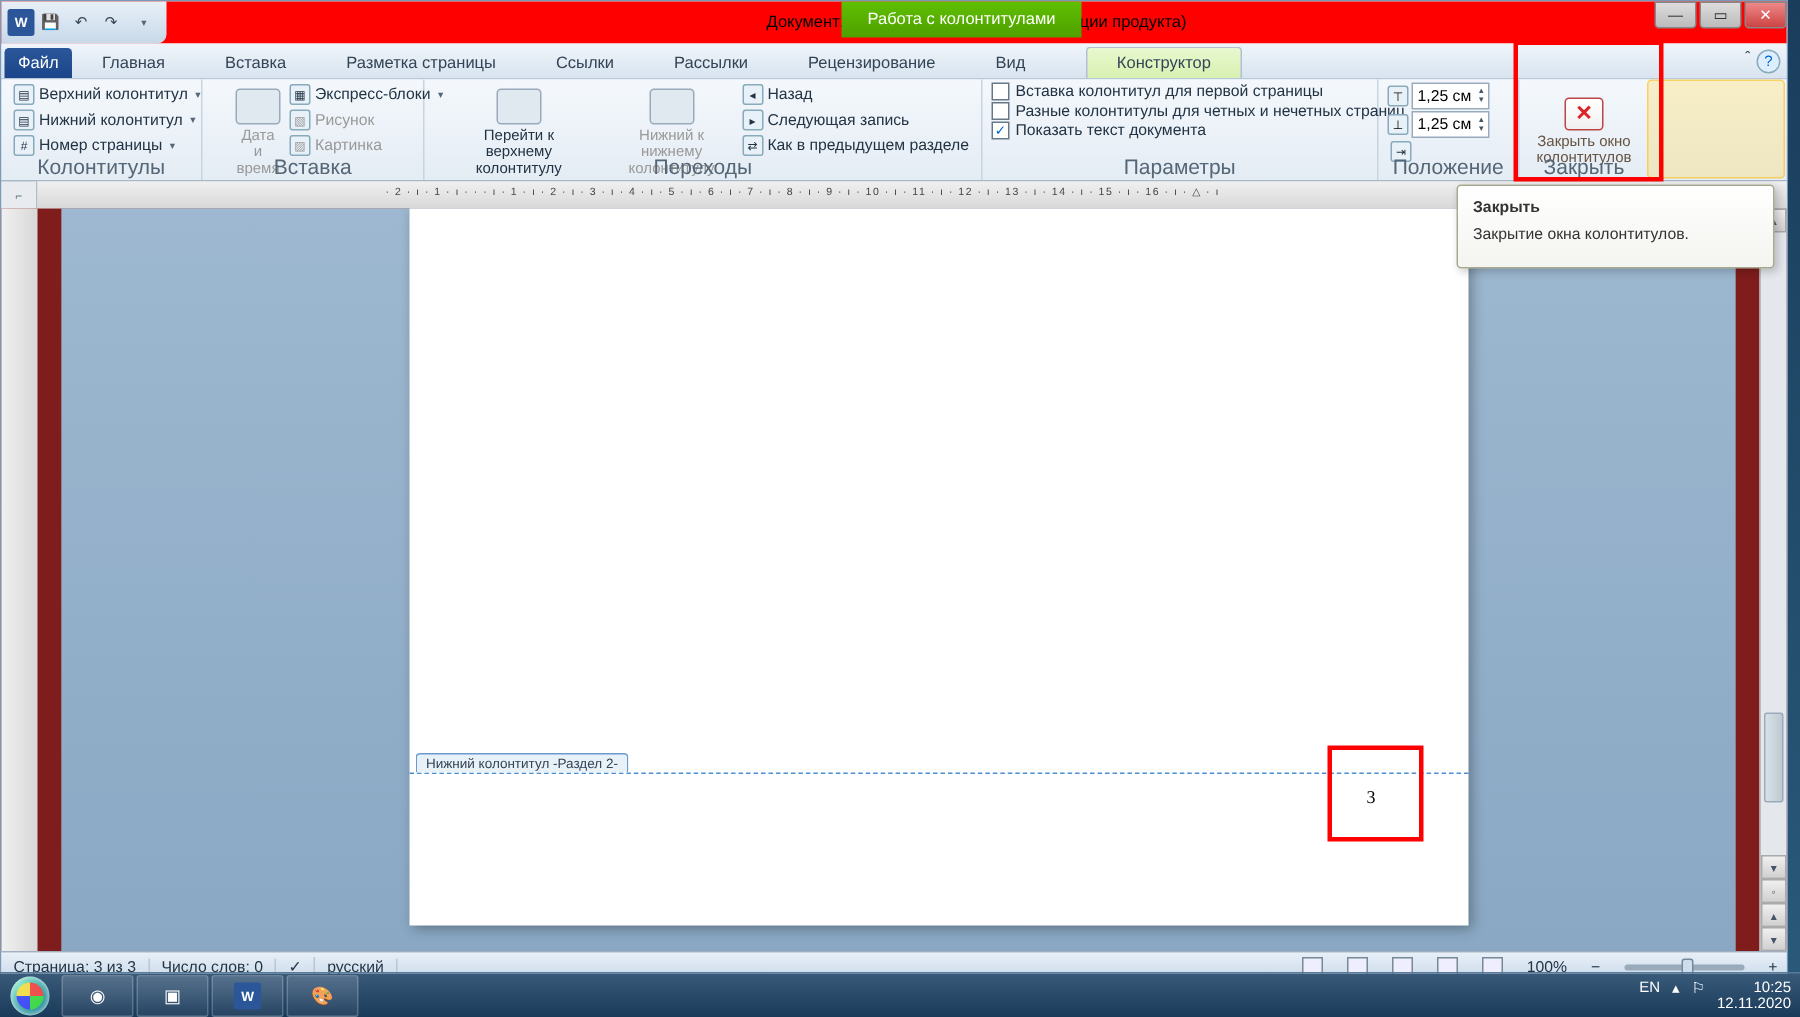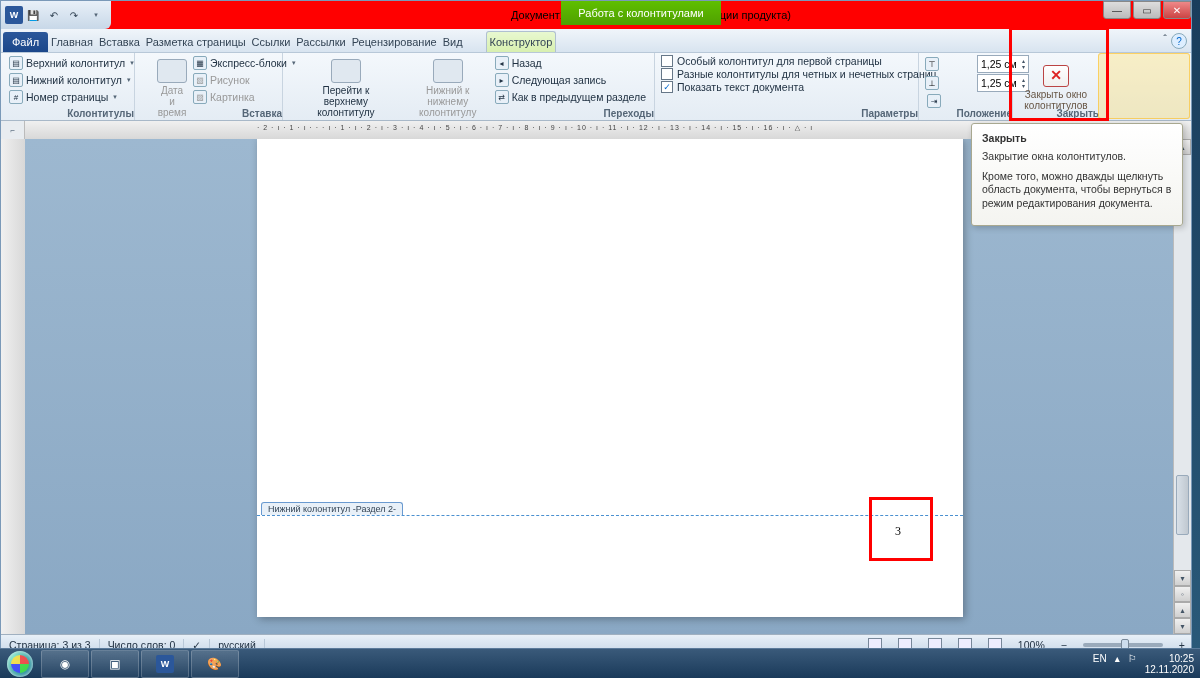--- a/index.html
+++ b/index.html
@@ -10,53 +10,53 @@
 .qat-btn { width: 18px; height: 18px; display: flex; align-items: center; justify-content: center; font-size: 10px; color: #345; }
 .word-icon { width: 18px; height: 18px; background: #2b579a; color: #fff; font-size: 9px; font-weight: bold; display: flex; align-items: center; justify-content: center; border-radius: 2px; }
 .title-text { flex: 1; text-align: center; font-size: 11px; color: #000; }
 .contextual-title { position: absolute; left: 560px; top: 0; width: 160px; height: 24px; background: linear-gradient(#5fbf00,#4fa000); color: #fff; font-size: 11px; display: flex; align-items: center; justify-content: center; }
 .window-controls { position: absolute; right: 0; top: 0; display: flex; height: 20px; }
 .win-btn { width: 28px; height: 18px; display: flex; align-items: center; justify-content: center; font-size: 10px; color: #333; background: linear-gradient(#ddd,#bbb); border: 1px solid #888; margin-left: 2px; border-radius: 0 0 3px 3px; }
 .win-btn.close { background: linear-gradient(#e88,#c44); color: #fff; }
 
 .tabs-row { height: 24px; background: linear-gradient(#f0f5fa,#d8e4f0); display: flex; align-items: flex-end; border-bottom: 1px solid #b8c8d8; position: relative; }
 .file-tab { background: linear-gradient(#2b579a,#1b478a); color: #fff; padding: 4px 9px; font-size: 11px; border-radius: 3px 3px 0 0; margin-left: 2px; }
-.tab { padding: 4px 3px; font-size: 11px; color: #345; cursor: pointer; }
+.tab { padding: 4px 20px; font-size: 11px; color: #345; cursor: pointer; }
 .tab.active { background: #f4f8fc; border: 1px solid #b0c0d0; border-bottom: none; border-radius: 3px 3px 0 0; }
 .tab.contextual { background: linear-gradient(#e8f8d0,#d8f0b0); }
 .help-controls { position: absolute; right: 4px; top: 4px; display: flex; gap: 4px; font-size: 11px; color: #345; }
 .help-btn { width: 16px; height: 16px; border: 1px solid #8ab; border-radius: 8px; display: flex; align-items: center; justify-content: center; font-size: 10px; color: #06c; background: #def; }
 
 .ribbon { height: 68px; background: linear-gradient(#f4f8fc,#e4ecf4); display: flex; border-bottom: 1px solid #a8b8c8; position: relative; }
 .ribbon-group { border-right: 1px solid #c8d4e0; padding: 2px 6px 0 6px; display: flex; flex-direction: column; position: relative; }
-.group-label { position: absolute; bottom: 1px; left: 0; right: 0; text-align: right; font-size: 10px; color: #567; font-weight: bold; }
+.group-label { position: absolute; bottom: 1px; left: 0; right: 0; text-align: center; font-size: 14px; color: #567; }
 .group-content { flex: 1; display: flex; gap: 4px; }
 .vmenu { display: flex; flex-direction: column; gap: 1px; }
 .vmenu-item { display: flex; align-items: center; gap: 3px; font-size: 10.5px; color: #234; padding: 1px 2px; white-space: nowrap; }
 .small-icon { width: 14px; height: 14px; background: #e8f0f8; border: 1px solid #8ab; border-radius: 2px; display: inline-flex; align-items: center; justify-content: center; font-size: 8px; }
 .dd-arrow { font-size: 7px; color: #567; margin-left: 2px; }
 .big-btn { display: flex; flex-direction: column; align-items: center; justify-content: center; width: 48px; font-size: 10px; color: #234; text-align: center; line-height: 1.1; padding-top: 2px; margin-left: 16px; }
 .big-btn.disabled { color: #999; }
 .big-icon { width: 30px; height: 24px; background: #e0e8f0; border: 1px solid #9ab; border-radius: 3px; margin-bottom: 2px; }
 .checkbox-item { display: flex; align-items: center; gap: 4px; font-size: 10.5px; color: #234; white-space: nowrap; }
 .cb { width: 12px; height: 12px; border: 1px solid #678; background: #fff; display: inline-flex; align-items: center; justify-content: center; font-size: 9px; color: #06c; }
 .spinner { display: flex; align-items: center; gap: 2px; font-size: 10.5px; }
-.spin-field { width: 52px; height: 18px; border: 1px solid #9ab; background: #fff; padding: 0 3px; display: flex; align-items: center; justify-content: space-between; margin-left: 36px; }
+.spin-field { width: 52px; height: 18px; border: 1px solid #9ab; background: #fff; padding: 0 3px; display: flex; align-items: center; justify-content: space-between; }
 .spin-arrows { display: flex; flex-direction: column; font-size: 6px; line-height: 1; color: #456; }
 .close-hf-btn { display: flex; flex-direction: column; align-items: center; justify-content: center; width: 72px; font-size: 10px; color: #654; text-align: center; line-height: 1.1; }
 .close-x-icon { width: 26px; height: 22px; background: linear-gradient(#fff,#f0f0f0); border: 1px solid #b44; border-radius: 3px; display: flex; align-items: center; justify-content: center; color: #d22; font-weight: bold; font-size: 14px; margin-bottom: 2px; }
 .ribbon-highlight { position: absolute; right: 1px; top: 0px; width: 92px; height: 66px; background: rgba(255,220,100,0.35); border: 1px solid rgba(255,180,0,0.5); border-radius: 3px; pointer-events: none; }
 .red-box-ribbon { position: absolute; right: 82px; top: -26px; width: 100px; height: 94px; border: 3px solid #ff0000; pointer-events: none; z-index: 5; }
 
 .ruler-area { height: 18px; background: #e8ecf0; display: flex; }
 .ruler-corner { width: 24px; border-right: 1px solid #bbb; display: flex; align-items: center; justify-content: center; font-size: 8px; color: #678; }
 .ruler-h { flex: 1; background: linear-gradient(#f0f0f0,#d8d8d8); position: relative; font-size: 7px; color: #444; }
 .ruler-ticks { position: absolute; left: 232px; top: 3px; white-space: nowrap; letter-spacing: 1px; }
 
-.doc-area { position: absolute; top: 138px; left: 0; right: 0; bottom: 20px; display: flex; background: #7f1d1d; }
+.doc-area { position: absolute; top: 138px; left: 0; right: 0; bottom: 20px; display: flex; background: #7f1d1d; gap: 16px; }
 .ruler-v { width: 24px; background: linear-gradient(to right,#f0f0f0,#d8d8d8); }
 .doc-viewport { flex: 1; position: relative; overflow: hidden; background: #a8c0d8; }
 .doc-bg { position: absolute; inset: 0; background: linear-gradient(#9db8d0,#8aa8c4); }
 .page { position: absolute; left: 232px; top: -2px; width: 706px; height: 480px; background: #fff; box-shadow: 2px 2px 8px rgba(0,0,0,0.3); }
 .footer-region { position: absolute; left: 0; right: 0; top: 378px; border-top: 1px dashed #4a90d0; }
 .footer-tab { position: absolute; top: -14px; left: 4px; background: #e8f0f8; border: 1px solid #6a9ad0; border-bottom: none; padding: 1px 6px; font-size: 9px; color: #345; border-radius: 3px 3px 0 0; }
 .page-number { position: absolute; top: 8px; right: 62px; font-size: 12px; font-family: 'Times New Roman', serif; }
 .red-box-page { position: absolute; top: 360px; right: 30px; width: 64px; height: 64px; border: 3px solid #ff0000; }
 
 .scrollbar-v { width: 18px; background: #e4e8ec; display: flex; flex-direction: column; border-left: 1px solid #bbb; }
@@ -197,21 +197,21 @@
         </div>
       </div>
       <div class="group-label">Переходы</div>
     </div>
 
     <div class="ribbon-group" style="width:264px">
       <div class="group-content">
         <div class="vmenu">
           <div class="checkbox-item">
               <span class="cb"></span>
-              <span>Особый колонтитул для первой страницы</span>
+              <span>Вставка колонтитул для первой страницы</span>
             </div>
           <div class="checkbox-item">
               <span class="cb"></span>
               <span>Разные колонтитулы для четных и нечетных страниц</span>
             </div>
           <div class="checkbox-item">
               <span class="cb">✓</span>
               <span>Показать текст документа</span>
             </div>
         </div>
@@ -290,21 +290,20 @@
       <div class="sb-btn">▾</div>
       <div class="sb-btn">◦</div>
       <div class="sb-btn">▴</div>
       <div class="sb-btn">▾</div>
     </div>
   </div>
 
   <div class="tooltip">
     <div class="tooltip-title">Закрыть</div>
     <div class="tooltip-body">Закрытие окна колонтитулов.</div>
-    <div class="tooltip-body">Кроме того, можно дважды щелкнуть область документа, чтобы вернуться в режим редактирования документа.</div>
   </div>
 
   <div class="statusbar">
     <div class="status-item">Страница: 3 из 3</div>
     <div class="status-item">Число слов: 0</div>
     <div class="status-item">✓</div>
     <div class="status-item">русский</div>
     <div class="status-right">
       <div class="view-btn"></div>
       <div class="view-btn"></div>

